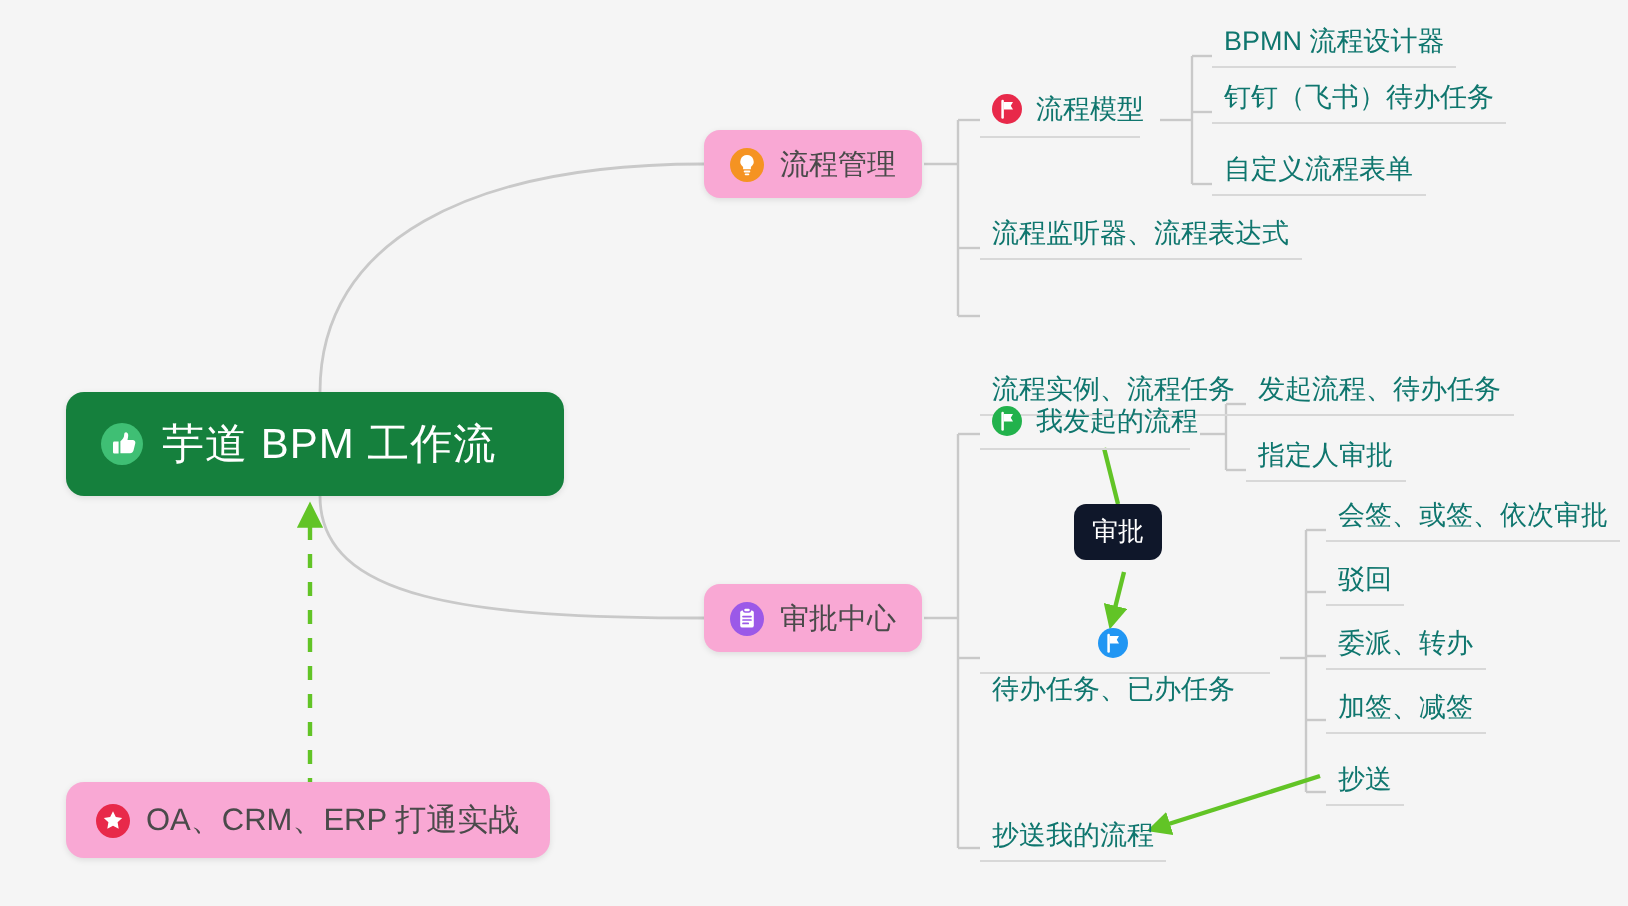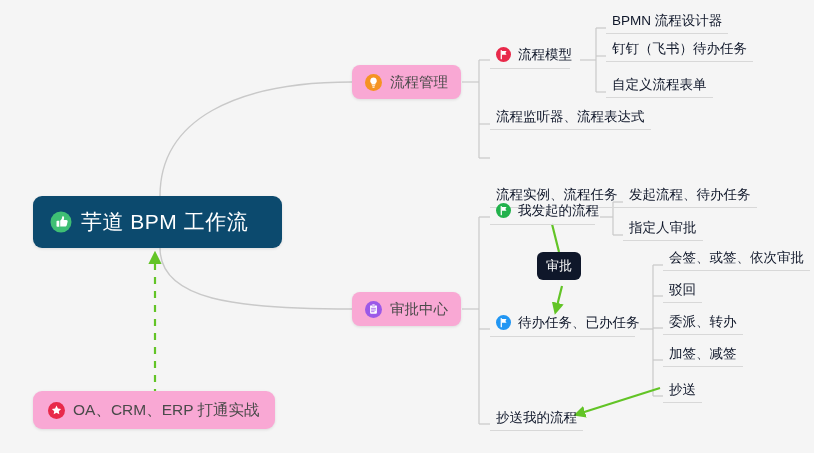--- a/index.html
+++ b/index.html
@@ -9,21 +9,21 @@
     font-family: "Liberation Sans", "DejaVu Sans", sans-serif;
     overflow: hidden;
   }
   #canvas { position: relative; width: 814px; height: 453px; background: #f5f5f5; }
   #wires { position: absolute; left: 0; top: 0; width: 814px; height: 453px; pointer-events: none; }
 
   
   .root-node {
     position: absolute; left: 33px; top: 196px;
     width: 249px; height: 52px;
-    background: #0c4a6e; border-radius: 9px;
+    background: #15803d; border-radius: 9px;
     display: flex; align-items: center; gap: 9px;
     padding-left: 17px;
     box-shadow: 0 1px 3px rgba(0,0,0,0.10);
   }
   .root-label { color: #ffffff; font-size: 21px; letter-spacing: .5px; white-space: nowrap; }
 
   
   .pill {
     position: absolute;
     background: #f9a8d4; border-radius: 8px;
@@ -37,21 +37,21 @@
   .pill-wide { height: 38px; padding: 0 15px; border-radius: 9px; }
   .pill-wide .pill-label { font-size: 15.5px; }
 
   
   .leaf {
     position: absolute;
     display: flex; align-items: center; gap: 7px;
     white-space: nowrap;
     padding: 0 6px 4px 6px;
     border-bottom: 1px solid #d8d8d8;
-    color: #0f172a; font-size: 13.5px;
+    color: #0f766e; font-size: 13.5px;
     line-height: 17px;
   }
 
   
   .badge {
     position: absolute;
     background: #0f172a; border-radius: 6px;
     color: #ffffff; font-size: 13px;
     display: flex; align-items: center; justify-content: center;
     padding: 5px 9px;
@@ -209,21 +209,21 @@
   </div>
   <div style="position:absolute; left:490px; top:224px; width:105px; height:1px; background:#d8d8d8;"></div>
 
   <div class="leaf" style="left:623px; top:186px;">
     <span>发起流程、待办任务</span>
   </div>
   <div class="leaf" style="left:623px; top:219px;">
     <span>指定人审批</span>
   </div>
 
-  <div class="leaf" style="left:490px; top:314px; border-bottom:none;">
+  <div class="leaf" style="left:490px; top:314px; border-bottom:none;flex-direction:column;">
     <span class="icon">
       <svg width="15" height="15" viewBox="0 0 15 15">
         <circle cx="7.5" cy="7.5" r="7.5" fill="#2196f3"></circle>
         <path d="M5.3 3.5 v8.2" stroke="#fff" stroke-width="1.25" stroke-linecap="round"></path>
         <path d="M5.9 4.0 h4.6 l-1.1 1.9 1.1 1.9 h-4.6 z" fill="#fff"></path>
       </svg>
     </span>
     <span>待办任务、已办任务</span>
   </div>
   <div style="position:absolute; left:490px; top:336px; width:145px; height:1px; background:#d8d8d8;"></div>

